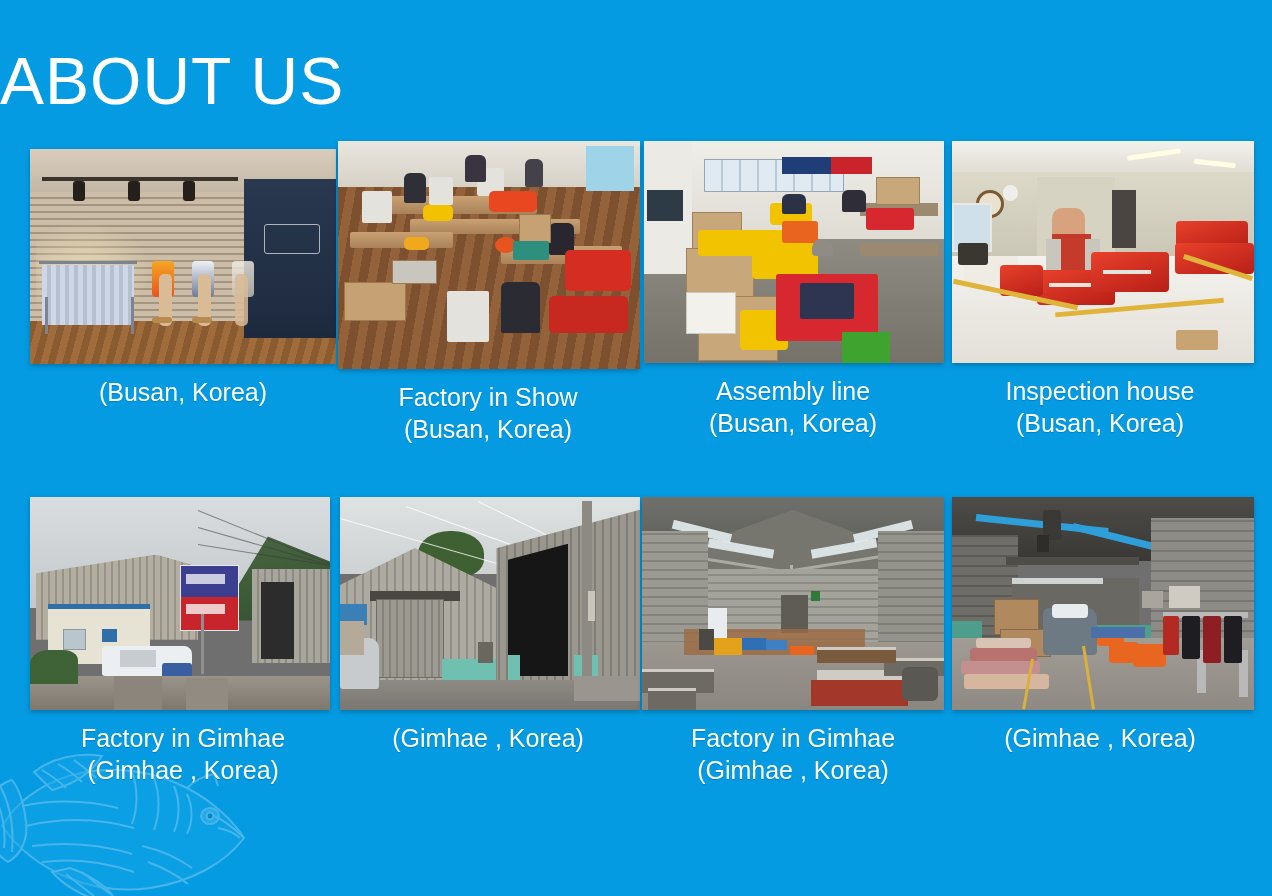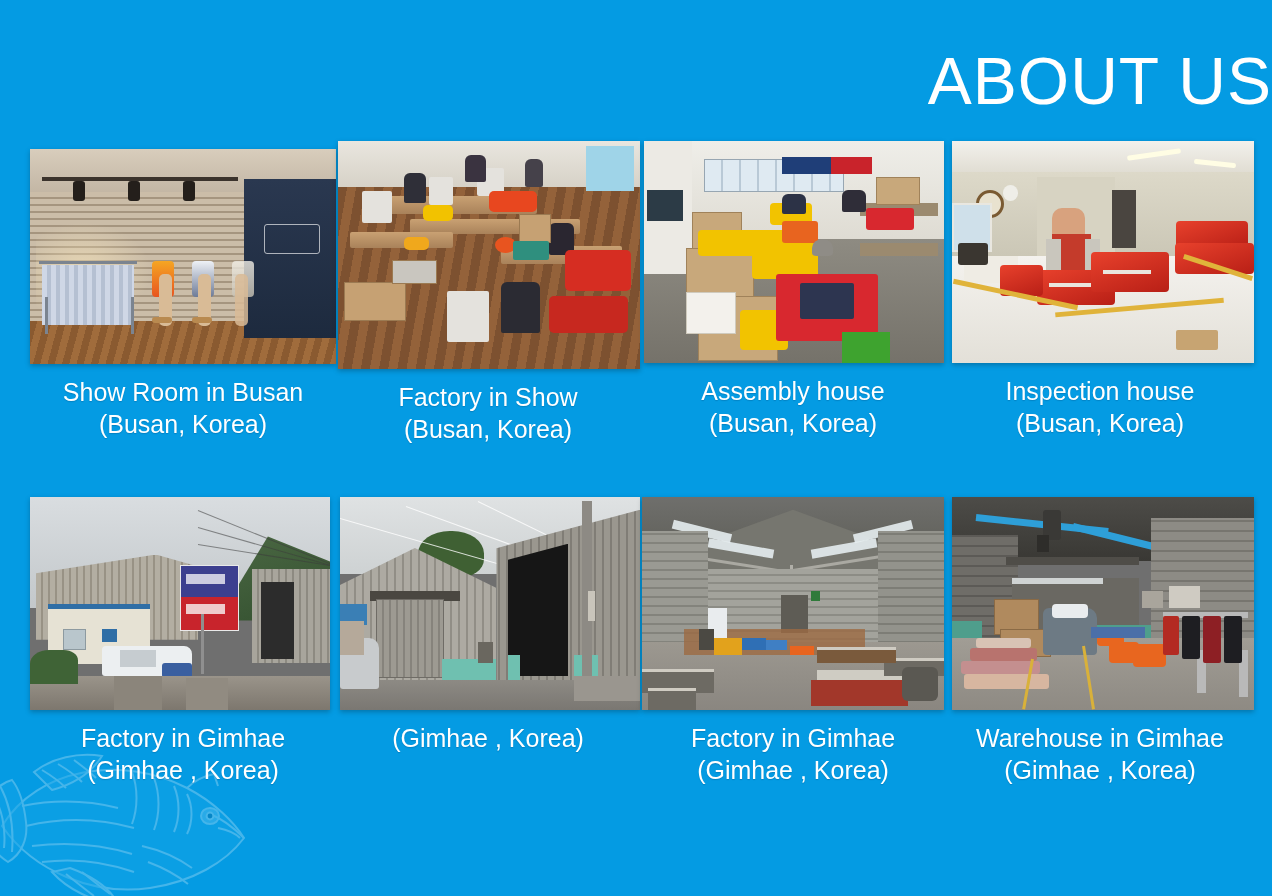--- a/index.html
+++ b/index.html
@@ -11,21 +11,21 @@
   }
   #slide{position:absolute;inset:0;background:#049BE3;overflow:hidden;}
 
   
   .watermark{position:absolute;left:-18px;bottom:-40px;width:300px;height:260px;opacity:.30;pointer-events:none;}
   .watermark svg{width:100%;height:100%;display:block;}
 
   
   .title{
     position:absolute;top:48px;left:0;width:100%;
-    text-align:right;color:#ffffff;
+    text-align:left;color:#ffffff;
     font-size:66px;line-height:1;font-weight:300;letter-spacing:1px;
     font-family:"Liberation Sans", sans-serif;
   }
 
   
   .row{position:absolute;display:flex;}
   .row1{top:141px;left:30px;width:1228px;}
   .row2{top:497px;left:30px;width:1228px;}
 
   .card{position:relative;}
@@ -252,21 +252,20 @@
           <div class="b mann" style="left:42%;"></div>
           <div class="b stand" style="left:40%;"></div>
           <div class="b vest" style="left:53%;background:linear-gradient(#eef1f6,#6d7b98);"></div>
           <div class="b mann" style="left:55%;"></div>
           <div class="b stand" style="left:53%;"></div>
           <div class="b vest" style="left:66%;background:linear-gradient(#f2efe7,#c8c2b4);opacity:.8;"></div>
           <div class="b mann" style="left:67%;opacity:.85;"></div>
         </div>
       </div>
       <div class="caption">
-        <span>Show Room in Busan</span>
         <span class="l2">(Busan, Korea)</span>
       </div>
     </div>
 
     <div class="card" style="width:304px;">
       <div class="photo p2" style="width:302px;height:228px;margin-left:2px;">
         <div class="sc">
           <div class="b topwall"></div>
             <div class="b woodfl"></div>
           <div class="b win"></div>
@@ -325,21 +324,21 @@
           <div class="b" style="left:52%;top:64%;width:18%;height:16%;background:#2d3550;border-radius:2px;"></div>
           <div class="b grn" style="left:66%;bottom:0;width:16%;height:14%;"></div>
           <div class="b" style="left:46%;top:36%;width:12%;height:10%;background:#e8641f;border-radius:3px;"></div>
           <div class="b" style="left:46%;top:24%;width:8%;height:9%;background:#2c3246;border-radius:6px 6px 2px 2px;"></div>
           <div class="b" style="left:66%;top:22%;width:8%;height:10%;background:#2f2d38;border-radius:6px 6px 2px 2px;"></div>
           <div class="b red" style="right:10%;top:30%;width:16%;height:10%;"></div>
           <div class="b" style="left:56%;top:44%;width:7%;height:8%;background:#8f8c86;border-radius:50% 50% 20% 20%;"></div>
         </div>
       </div>
       <div class="caption">
-        <span>Assembly house</span>
+        <span>Assembly line</span>
         <span class="l2">(Busan, Korea)</span>
       </div>
     </div>
 
     <div class="card" style="width:308px;">
       <div class="photo p4" style="width:302px;height:222px;margin-left:6px;">
         <div class="sc">
           <div class="b ceil"></div>
             <div class="b wall"></div>
             <div class="b tbl"></div>
@@ -518,20 +517,19 @@
           <div class="b rack" style="right:2%;bottom:6%;width:3%;height:22%;"></div>
           <div class="b rack" style="right:16%;bottom:8%;width:3%;height:20%;"></div>
           <div class="b rack" style="right:2%;top:54%;width:28%;height:3%;"></div>
           <div class="b suit" style="right:4%;top:56%;width:6%;height:22%;"></div>
           <div class="b suit" style="right:11%;top:56%;width:6%;height:22%;background:#8d1f24;"></div>
           <div class="b suit" style="right:18%;top:56%;width:6%;height:20%;"></div>
           <div class="b suit" style="right:25%;top:56%;width:5%;height:18%;background:#b32a22;"></div>
         </div>
       </div>
       <div class="caption">
-        <span>Warehouse in Gimhae</span>
         <span class="l2">(Gimhae , Korea)</span>
       </div>
     </div>
   </div>
 
 
 </div>
 
 </body></html>

